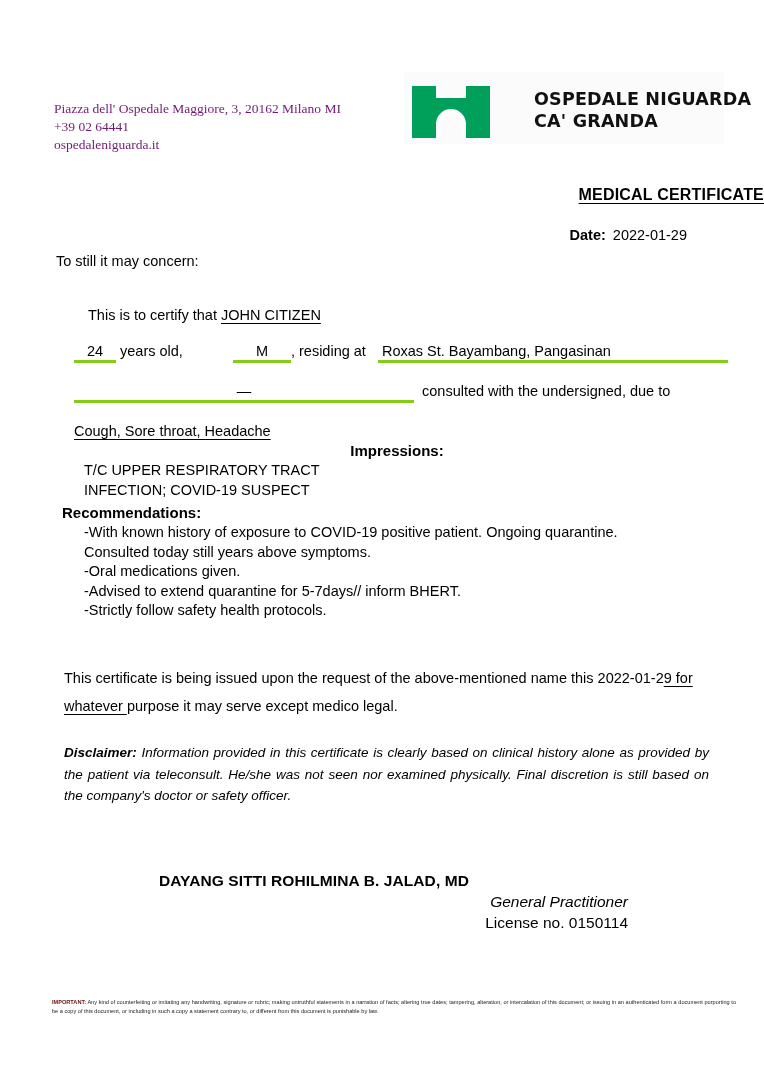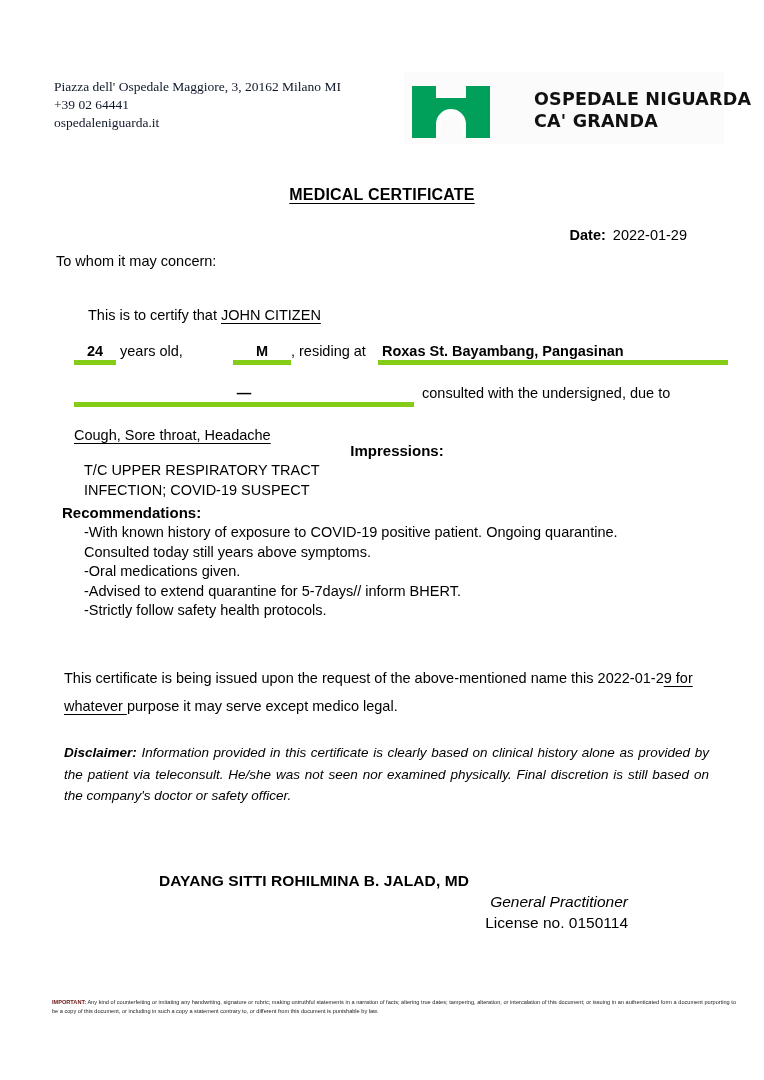--- a/index.html
+++ b/index.html
@@ -26,25 +26,25 @@
   .header {
     position: absolute;
     top: 78px;
     left: 0;
     right: 0;
     height: 70px;
   }
   .address {
     position: absolute;
     left: 54px;
-    top: 0;
+    top: 22px;
     font-family: "Liberation Serif", serif;
     font-size: 13.5px;
     line-height: 18px;
-    color: #0f172a;
+    color: #701a75;
     white-space: nowrap;
   }
 
   .logo-band {
     position: absolute;
     left: 404px;
     top: -6px;
     width: 320px;
     height: 72px;
     background: #fbfbfb;
@@ -68,21 +68,21 @@
     color: #111111;
     white-space: nowrap;
   }
 
   
   .doc-title {
     position: absolute;
     top: 186px;
     left: 0;
     width: 764px;
-    text-align: center;
+    text-align: right;
     font-size: 16px;
     font-weight: bold;
     letter-spacing: 0.2px;
   }
   .doc-title span {
     text-decoration: underline;
     text-underline-offset: 2.5px;
   }
 
   .date-row {
@@ -114,25 +114,24 @@
     margin: 0 0 20px 0;
     padding-left: 32px;
   }
   .u {
     text-decoration: underline;
     text-underline-offset: 2.5px;
   }
 
   .fill-line {
     display: inline-block;
-    border-bottom: 5px solid #84cc16;
+    border-bottom: 3px solid #84cc16;
     text-align: center;
     vertical-align: baseline;
     line-height: 17px;
-    font-weight: bold;
   }
 
   .row-age {
     margin: 0 0 20px 0;
     padding-left: 18px;
     white-space: nowrap;
   }
   .age-blank { width: 42px; }
   .sex-blank { width: 58px; margin-left: 46px; }
   .addr-blank {
@@ -284,21 +283,21 @@
 
   <div class="doc-title">
     <span>MEDICAL CERTIFICATE</span>
   </div>
 
   <div class="date-row">
     <span class="date-label">Date:</span><span class="date-value">2022-01-29</span>
   </div>
 
   <div class="body-block">
-    <p class="salutation">To whom it may concern:</p>
+    <p class="salutation">To still it may concern:</p>
 
     <p class="certify-line">
       <span>This is to certify that</span>
       <span class="u">JOHN CITIZEN</span>
     </p>
 
     <p class="row-age">
       <span class="fill-line age-blank">24</span>
       <span>years old,</span>
       <span class="fill-line sex-blank">M</span><span>, residing at</span>

